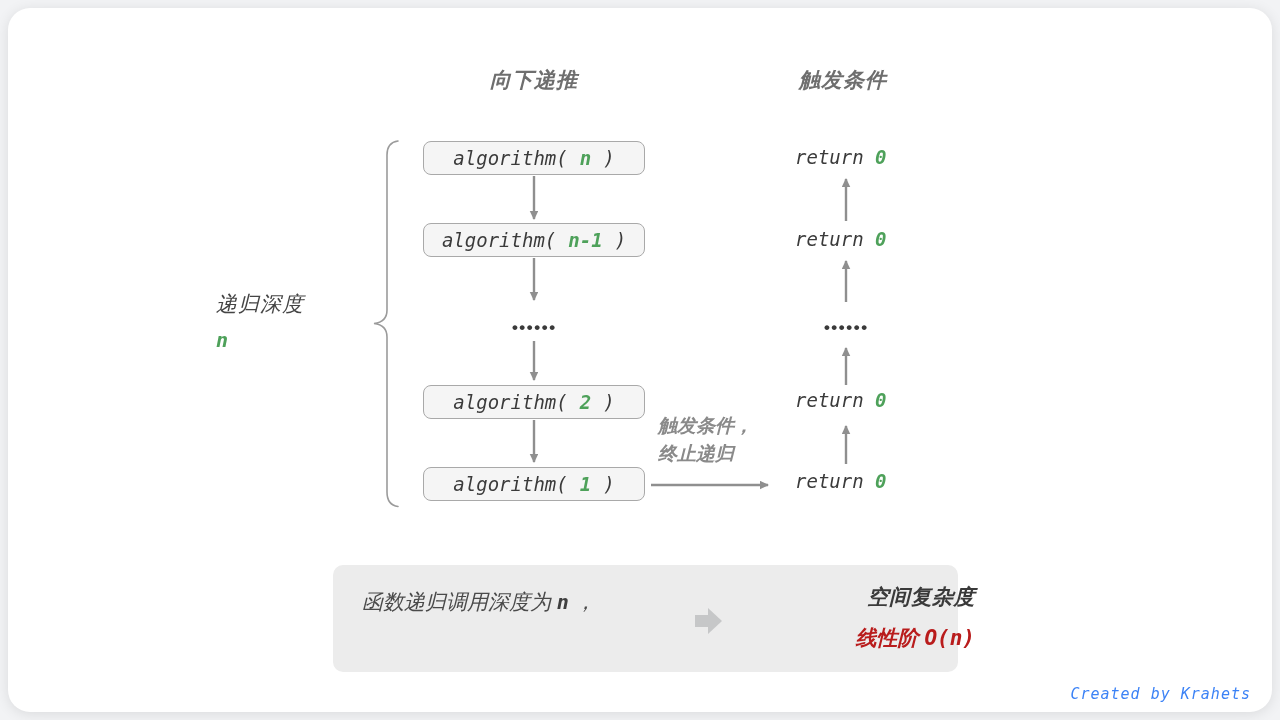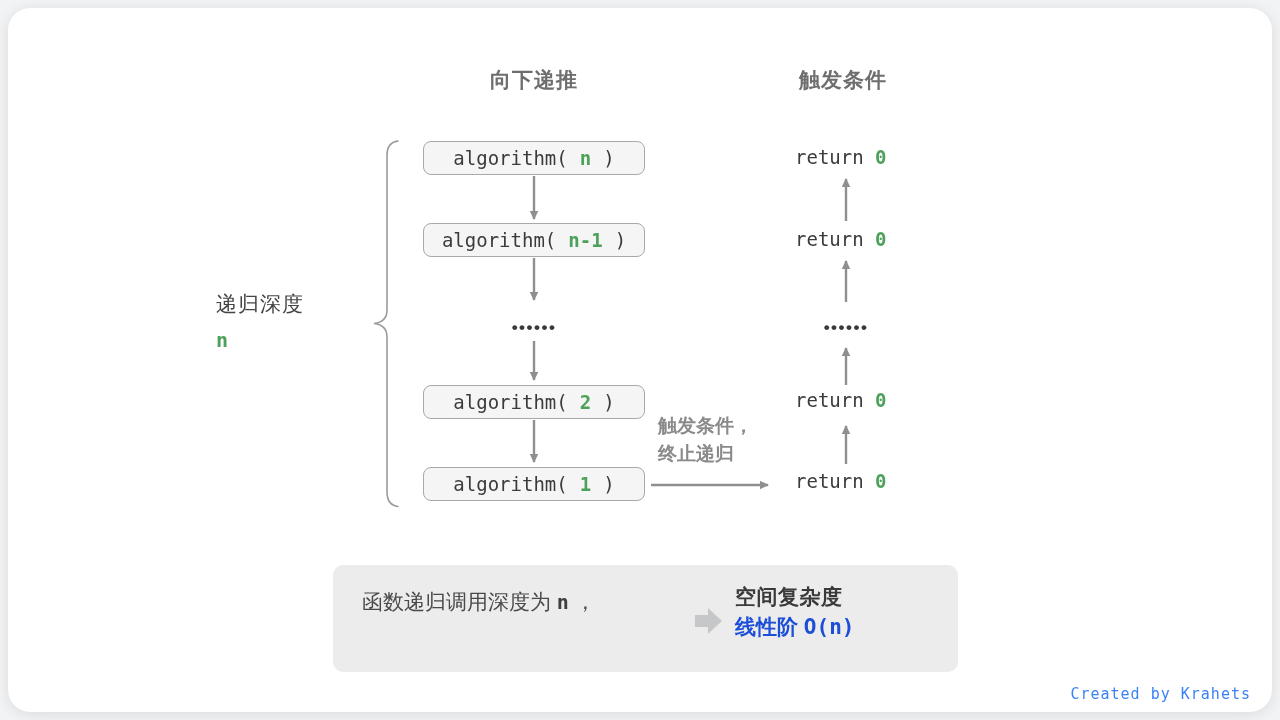--- a/index.html
+++ b/index.html
@@ -2,21 +2,21 @@
 <html><head>
 <meta charset="utf-8">
 <style>
   * { margin: 0; padding: 0; box-sizing: border-box; }
   html, body { width: 1280px; height: 720px; }
   body {
     background: #f2f3f5;
     font-family: "Liberation Sans", sans-serif;
     overflow: hidden;
   }
-  .abs { position: absolute; }
+  .abs { position: absolute; font-style: italic; }
   #canvas {
     position: relative;
     width: 1280px; height: 720px;
   }
   #card {
     position: absolute;
     left: 8px; top: 8px; width: 1264px; height: 704px;
     background: #ffffff;
     border-radius: 22px;
     box-shadow: 0 2px 14px rgba(0,0,0,0.10);
@@ -71,23 +71,23 @@
   .arrow-stem {
     left: 687px; top: 607px; width: 13px; height: 12px;
     background: #c6c7c8;
   }
   .arrow-head {
     left: 700px; top: 600px; width: 0; height: 0;
     border-left: 14px solid #c6c7c8;
     border-top: 13px solid transparent;
     border-bottom: 13px solid transparent;
   }
-  .sum-right { left: 727px; top: 575px; width: 200px; text-align: left; }
+  .sum-right { left: 767px; top: 575px; width: 200px; text-align: right; }
   .sum-title { font-size: 21px; font-weight: 700; color: #3a3a3a; letter-spacing: 0.5px; }
-  .sum-result { margin-top: 2px; font-size: 21px; font-weight: 700; color: #1d4ed8; }
+  .sum-result { margin-top: 13px; font-size: 21px; font-weight: 700; color: #b91c1c; }
   .sum-result .mono { font-size: 21px; font-weight: 700; }
   #credit {
     left: 1000px; top: 677px; width: 243px; text-align: right;
     font-size: 15px; color: #3b82f6; letter-spacing: 1px;
   }
 </style>
 </head>
 <body>
 
 <div id="canvas">

